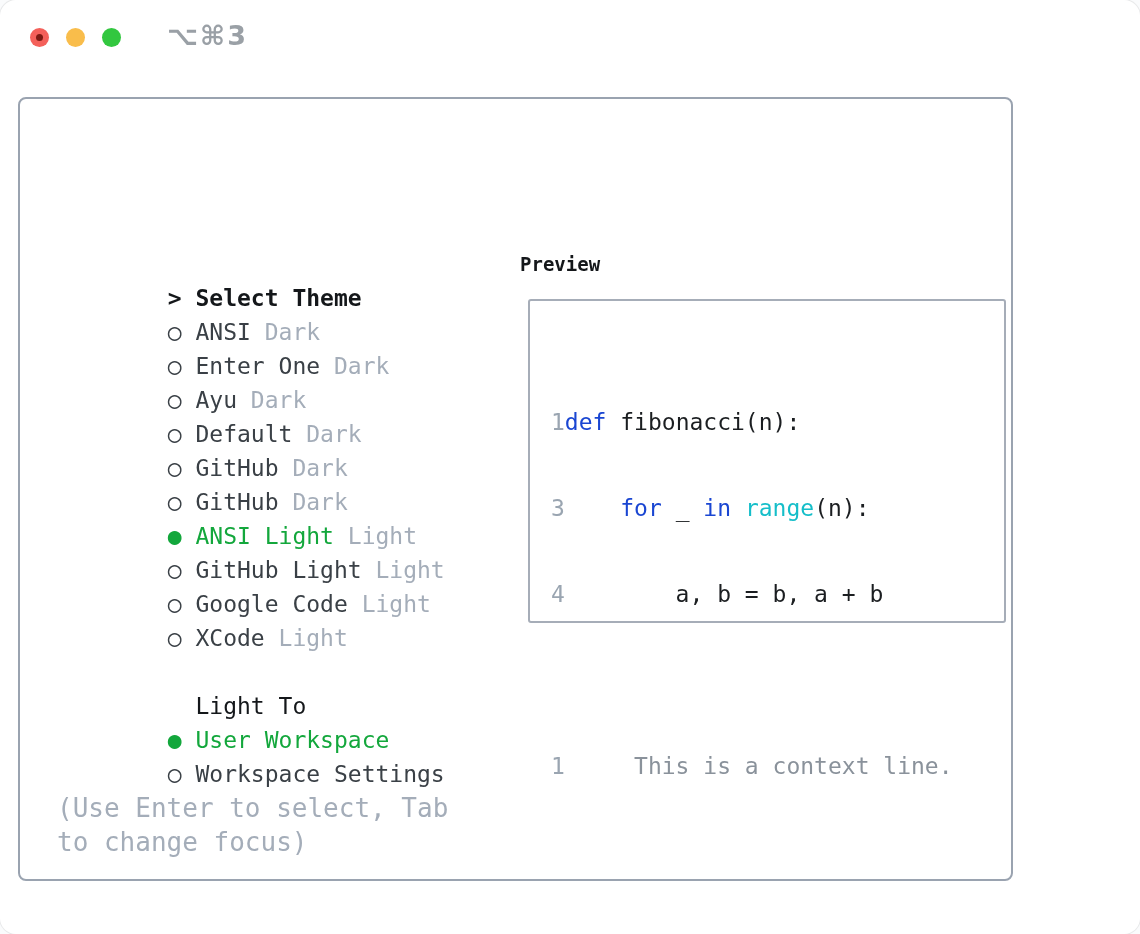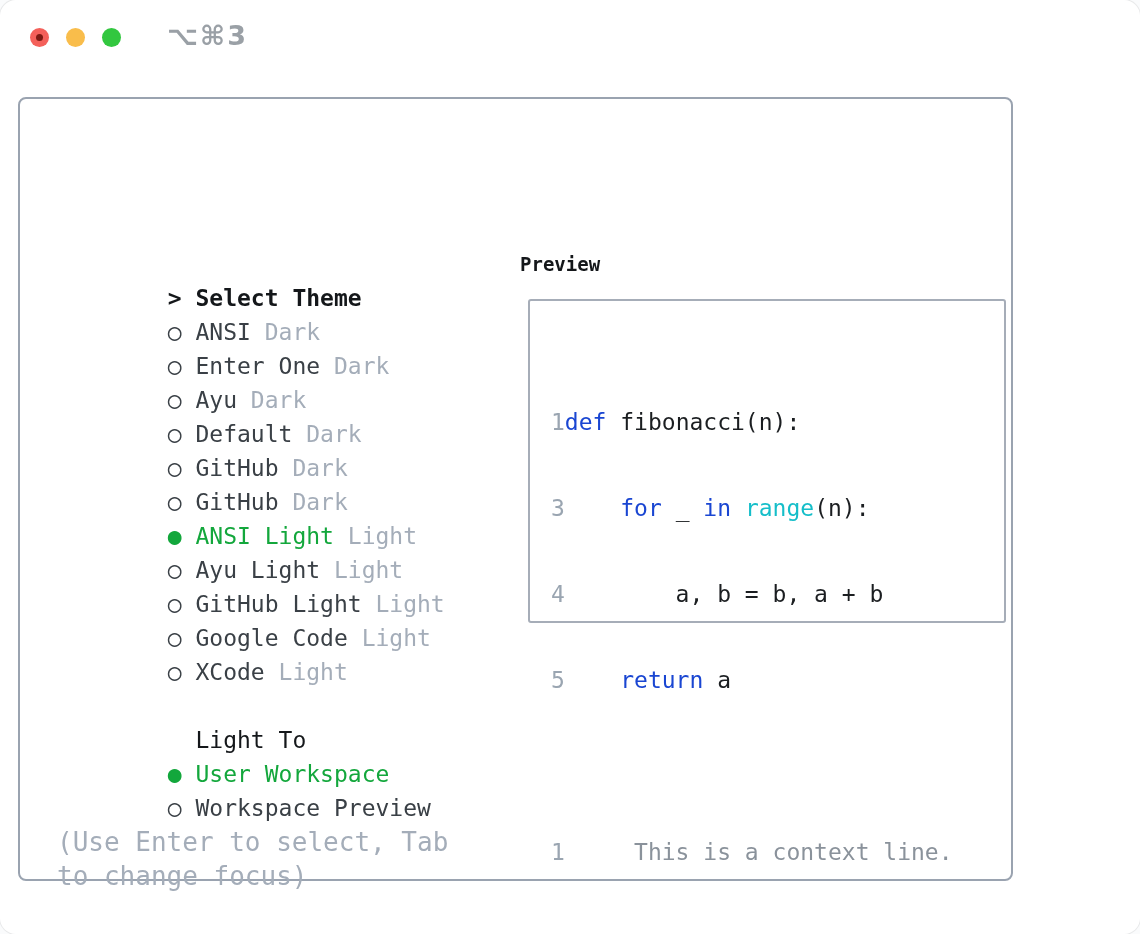--- a/index.html
+++ b/index.html
@@ -96,57 +96,53 @@
       <div class="row">
         <span class="mk">○</span><span class="nm">GitHub</span><span class="sfx">Dark</span>
       </div>
       <div class="row">
         <span class="mk">○</span><span class="nm">GitHub</span><span class="sfx">Dark</span>
       </div>
       <div class="row sel">
         <span class="mk">●</span><span class="nm">ANSI Light</span><span class="sfx">Light</span>
       </div>
       <div class="row">
-        <span class="mk">○</span><span class="nm">Ayu Light</span><span class="sfx">Light</span>
-      </div>
-      <div class="row">
         <span class="mk">○</span><span class="nm">GitHub Light</span><span class="sfx">Light</span>
       </div>
       <div class="row">
         <span class="mk">○</span><span class="nm">Google Code</span><span class="sfx">Light</span>
       </div>
       <div class="row">
         <span class="mk">○</span><span class="nm">XCode</span><span class="sfx">Light</span>
       </div>
 
       <div class="row blank"></div>
 
       <div class="row subhdr">
         <span class="mk"></span><span class="nm">Light To</span>
       </div>
       <div class="row sel">
         <span class="mk">●</span><span class="nm">User Workspace</span>
       </div>
       <div class="row">
-        <span class="mk">○</span><span class="nm">Workspace Preview</span>
+        <span class="mk">○</span><span class="nm">Workspace Settings</span>
       </div>
 
       <div class="row blank"></div>
 
       <div class="help">(Use Enter to select, Tab to change focus)</div>
     </div>
 
     <div class="preview-hdr">Preview</div>
 
     <div class="preview-box">
       <div class="codearea">
         <div class="cline"><span class="ln">1</span><span class="kw">def</span><span class="pl"> fibonacci(n):</span></div>
         <div class="cline"><span class="ln">3</span><span class="pl">    </span><span class="kw">for</span><span class="pl"> _ </span><span class="kw">in</span><span class="pl"> </span><span class="cyn">range</span><span class="pl">(n):</span></div>
         <div class="cline"><span class="ln">4</span><span class="pl">        a, b = b, a + b</span></div>
-        <div class="cline"><span class="ln">5</span><span class="pl">    </span><span class="kw">return</span><span class="pl"> a</span></div>
         <div class="cline"></div>
         <div class="cline"><span class="ln">1</span><span class="ctx">     This is a context line.</span></div>
         
         
       </div>
     </div>
 
   </div>
 </div>
 

